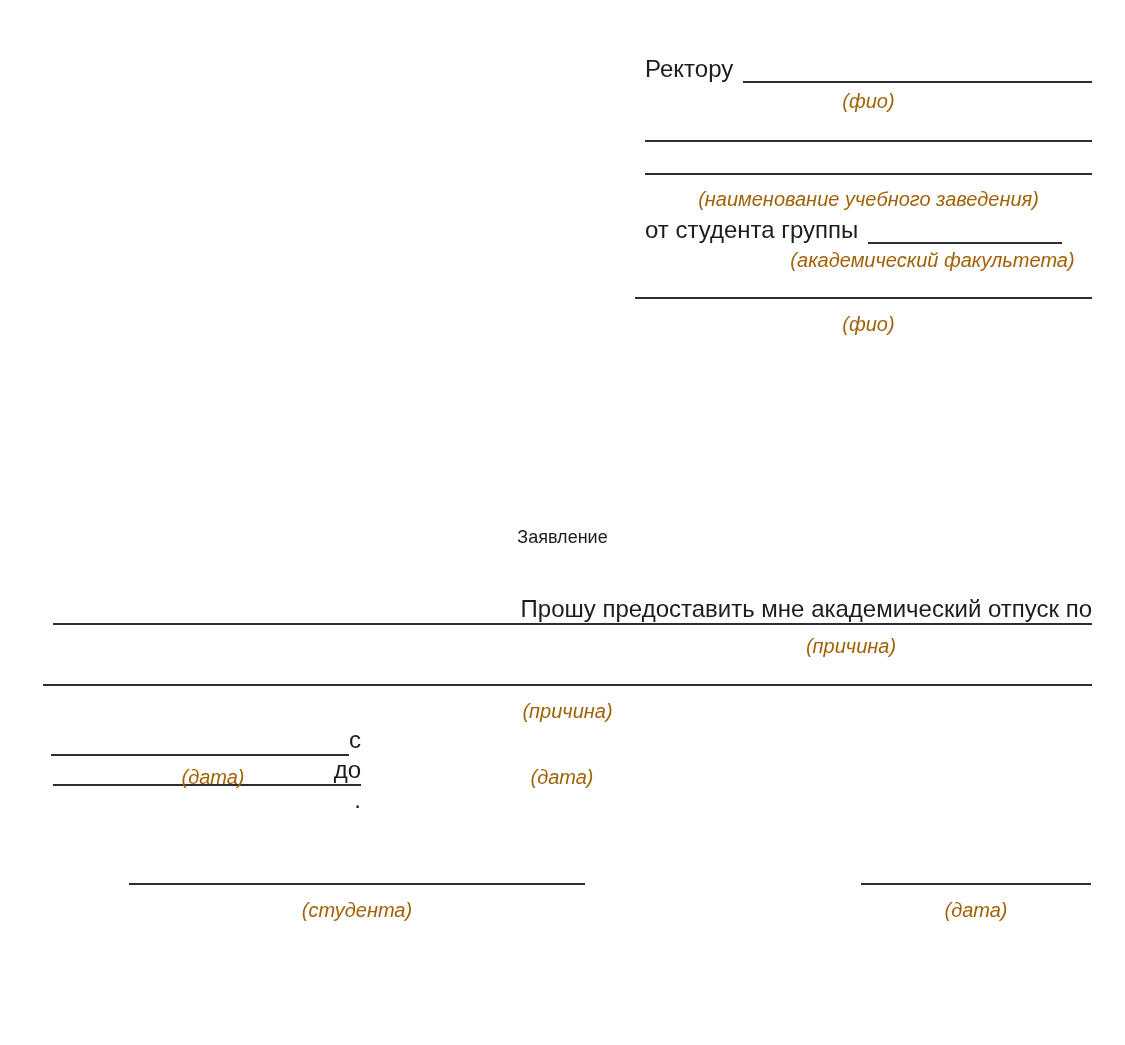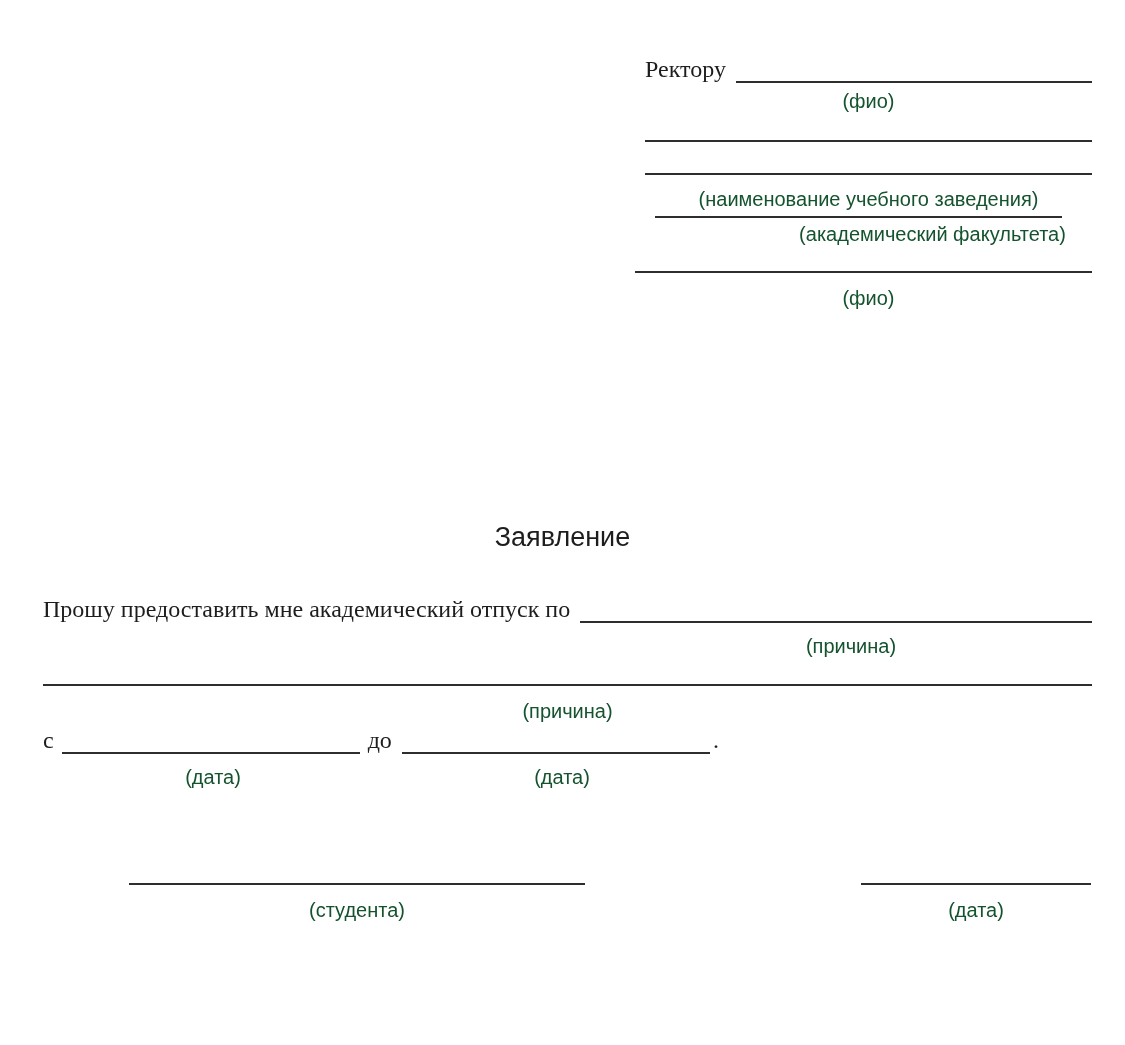--- a/index.html
+++ b/index.html
@@ -11,55 +11,55 @@
     font-family: "Liberation Sans", sans-serif;
     color: #1d1d1d;
     overflow: hidden;
   }
   .row {
     display: flex;
     align-items: flex-end;
     font-size: 24px;
     line-height: 28px;
     white-space: nowrap;
-    font-family: Liberation Serif, serif;
   }
   .fill {
     flex: 1 1 auto;
     border-bottom: 2px solid #2e2e2e;
     align-self: stretch;
   }
   .hline {
     height: 0;
     border-bottom: 2px solid #2e2e2e;
   }
   .cap {
     font-size: 20px;
     line-height: 24px;
     text-align: center;
-    color: #14532d;
+    color: #a16207;
+    font-style: italic;
   }
-  .abs { position: absolute; }
+  .abs { position: absolute; flex-direction: column; }
 
   .header-block { position: absolute; left: 645px; top: 55px; width: 447px; }
   .hb-line1 { margin-top: 27px; }
   .hb-line2 { margin-top: 31px; }
   .hb-cap-fio { margin-top: 6px; }
   .hb-cap-inst { margin-top: 12px; }
   .hb-row-group { margin-top: 5px; }
   .hb-fill-group { margin-right: 30px; }
   .hb-cap-group { margin-top: 9px; margin-left: 174px; }
   .hb-row-fac { margin-top: 11px; }
   .hb-cap-fac { margin-top: 4px; margin-left: 128px; }
   .hb-line-fio { margin-top: 25px; margin-left: -10px; }
   .hb-cap-fio2 { margin-top: 13px; }
 
   .title {
     position: absolute; left: 0; top: 523px; width: 1125px;
-    text-align: center; font-size: 27px; line-height: 28px;
+    text-align: center; font-size: 18px; line-height: 28px;
   }
 
   .request-row { left: 43px; top: 595px; width: 1049px; }
   .cap-reason1 { left: 651px; top: 634px; width: 400px; }
   .reason-line2 { left: 43px; top: 684px; width: 1049px; }
   .cap-reason2 { left: 43px; top: 699px; width: 1049px; }
 
   .dates-row { left: 43px; top: 726px; }
   .fill-date-from { flex: none; width: 298px; margin-left: 8px; }
   .to-label { margin-left: 8px; text-align: right; }
@@ -83,20 +83,21 @@
       <span>Ректору</span>
       <span class="fill" style="margin-left:10px"></span>
     </div>
     <div class="cap hb-cap-fio">(фио)</div>
 
     <div class="hline hb-line1"></div>
     <div class="hline hb-line2"></div>
     <div class="cap hb-cap-inst">(наименование учебного заведения)</div>
 
     <div class="row hb-row-group">
+      <span>от студента группы</span>
       <span class="fill hb-fill-group" style="margin-left:10px"></span>
     </div>
 
     <div class="cap hb-cap-fac">(академический факультета)</div>
 
     <div class="hline hb-line-fio"></div>
     <div class="cap hb-cap-fio2">(фио)</div>
   </div>
 
   <div class="title">Заявление</div>

